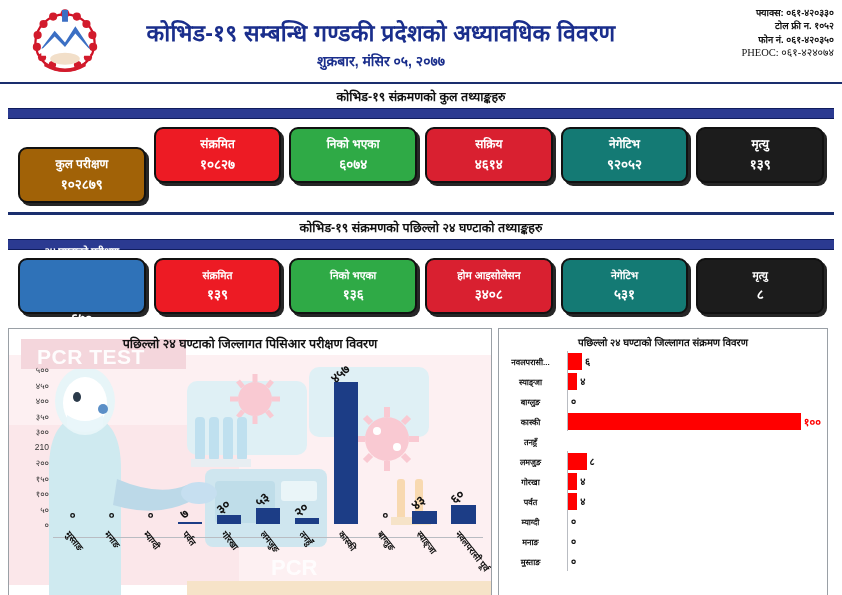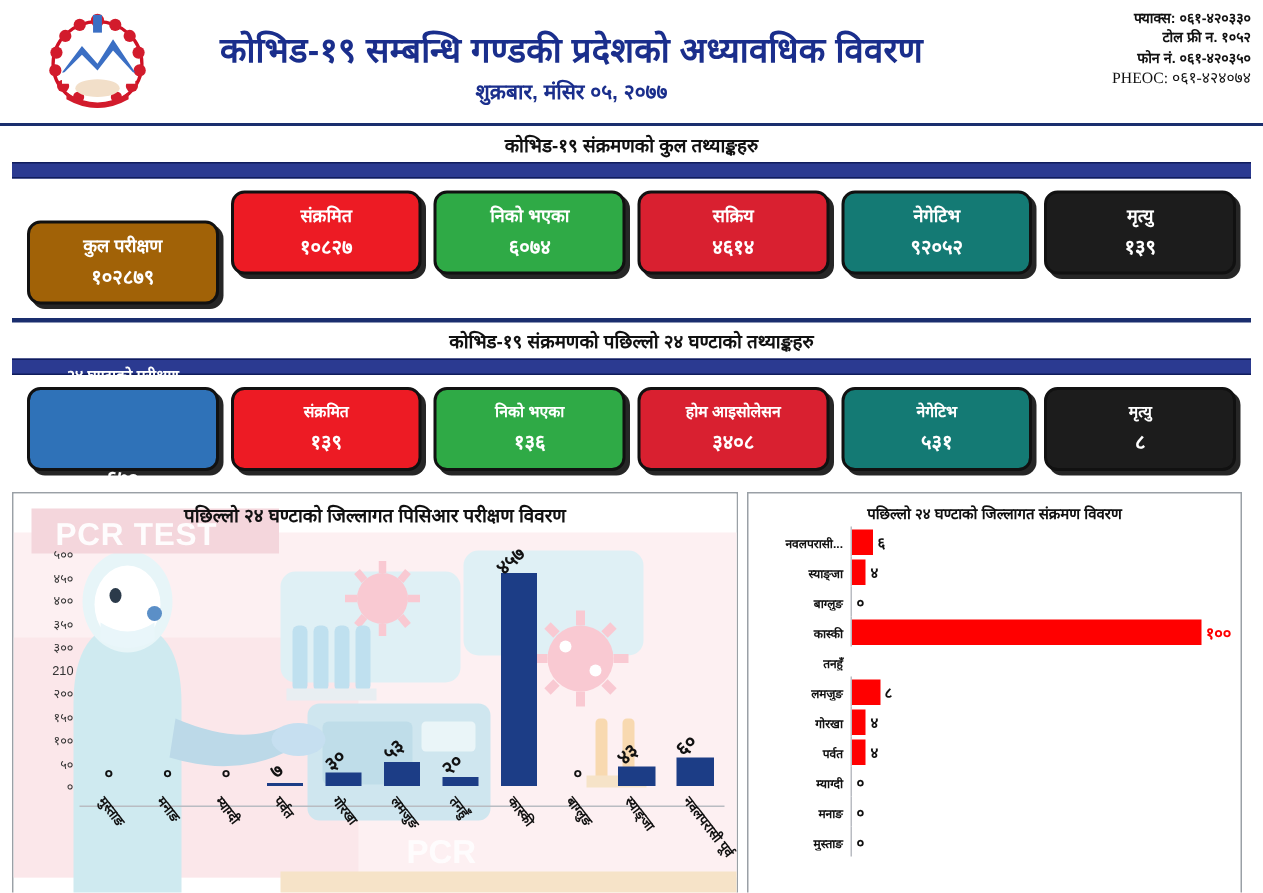--- a/index.html
+++ b/index.html
@@ -122,21 +122,21 @@
   .xlab {
     position: absolute; left: 50%; top: 4px;
     transform-origin: 0 0; transform: rotate(52deg);
     font-size: 9px; color: #111; white-space: nowrap; font-weight: 600;
   }
 
   
   .plot-r { position: absolute; left: 0; right: 6px; top: 22px; bottom: 8px; z-index: 3; }
   .hrow { display: flex; align-items: center; height: 20px; }
   .hlabel {
-    width: 68px; text-align: right; padding-right: 5px;
+    width: 68px; text-align: center; padding-right: 5px;
     font-size: 8px; color: #111; white-space: nowrap; overflow: hidden; font-weight: 600;
   }
   .htrack { flex: 1; position: relative; height: 100%; display: flex; align-items: center;
             border-left: 1px solid #b9bcc2; }
   .hbar { height: 17px; background: #ff0000; }
   .hval { font-size: 10px; font-weight: bold; color: #111; margin-left: 3px; white-space: nowrap; }
   .hval.big { color: #ff0000; font-size: 11px; }
   .hval.zero { color: #111; }
 </style>
 </head>

